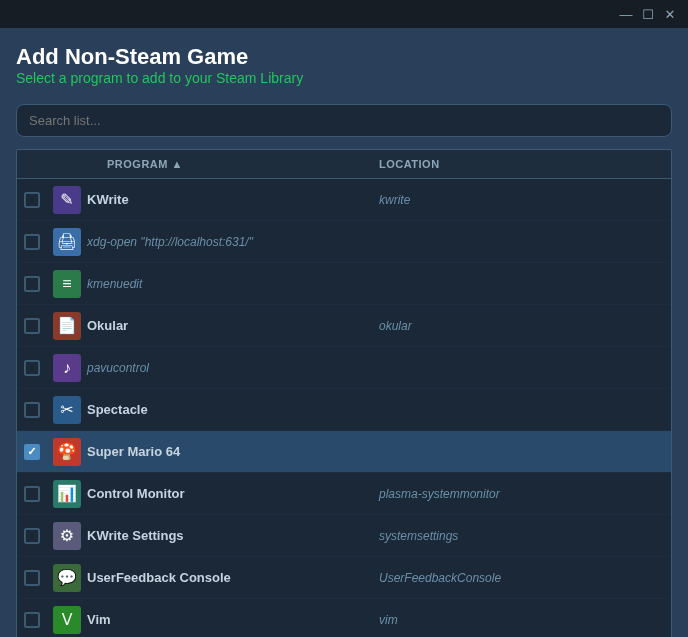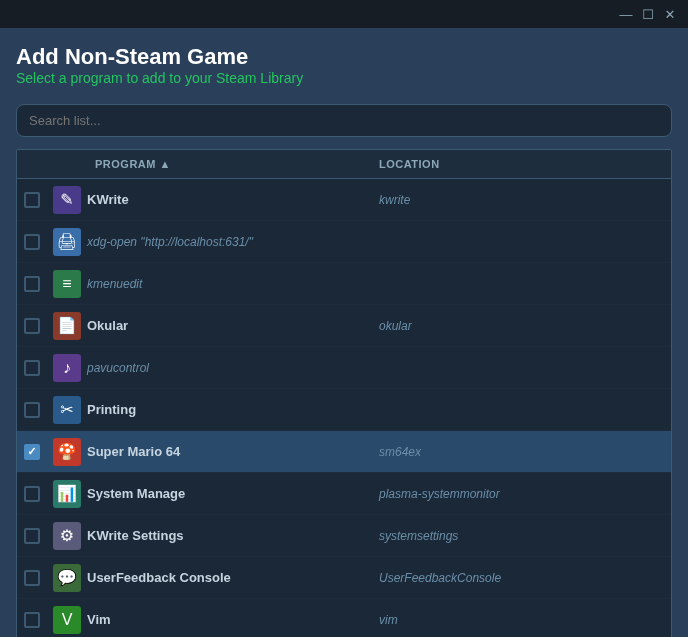--- a/index.html
+++ b/index.html
@@ -87,21 +87,21 @@
       display: flex;
       flex-direction: column;
       border: 1px solid #3d5a73;
       border-radius: 2px;
     }
 
     .table-header {
       background: #1e2d3d;
       display: grid;
       grid-template-columns: 30px 40px 1fr 1fr;
-      padding: 8px 4px;
+      padding: 8px 16px;
       border-bottom: 1px solid #3d5a73;
       flex-shrink: 0;
     }
 
     .col-header {
       font-size: 11px;
       font-weight: 600;
       color: #8ba7b8;
       letter-spacing: 0.5px;
       text-transform: uppercase;
@@ -285,42 +285,41 @@
             </div>
             <div class="row-location">pavucontrol</div>
           </div>
           <div class="table-row">
             <div class="row-checkbox">
               <div class="checkbox"></div>
             </div>
             <div class="row-icon">
               <div class="app-icon icon-spectacle">✂</div>
             </div>
-            <div class="row-name">Printing</div>
+            <div class="row-name">Spectacle</div>
           </div>
           <div class="table-row selected">
             <div class="row-checkbox">
               <div class="checkbox checked">
                 <span class="checkmark">✓</span>
               </div>
             </div>
             <div class="row-icon">
               <div class="app-icon icon-mario">🍄</div>
             </div>
             <div class="row-name">Super Mario 64</div>
-            <div class="row-location">sm64ex</div>
           </div>
           <div class="table-row">
             <div class="row-checkbox">
               <div class="checkbox"></div>
             </div>
             <div class="row-icon">
               <div class="app-icon icon-monitor">📊</div>
             </div>
-            <div class="row-name">System Manage</div>
+            <div class="row-name">Control Monitor</div>
             <div class="row-location">plasma-systemmonitor</div>
           </div>
           <div class="table-row">
             <div class="row-checkbox">
               <div class="checkbox"></div>
             </div>
             <div class="row-icon">
               <div class="app-icon icon-settings">⚙</div>
             </div>
             <div class="row-name">KWrite Settings</div>

